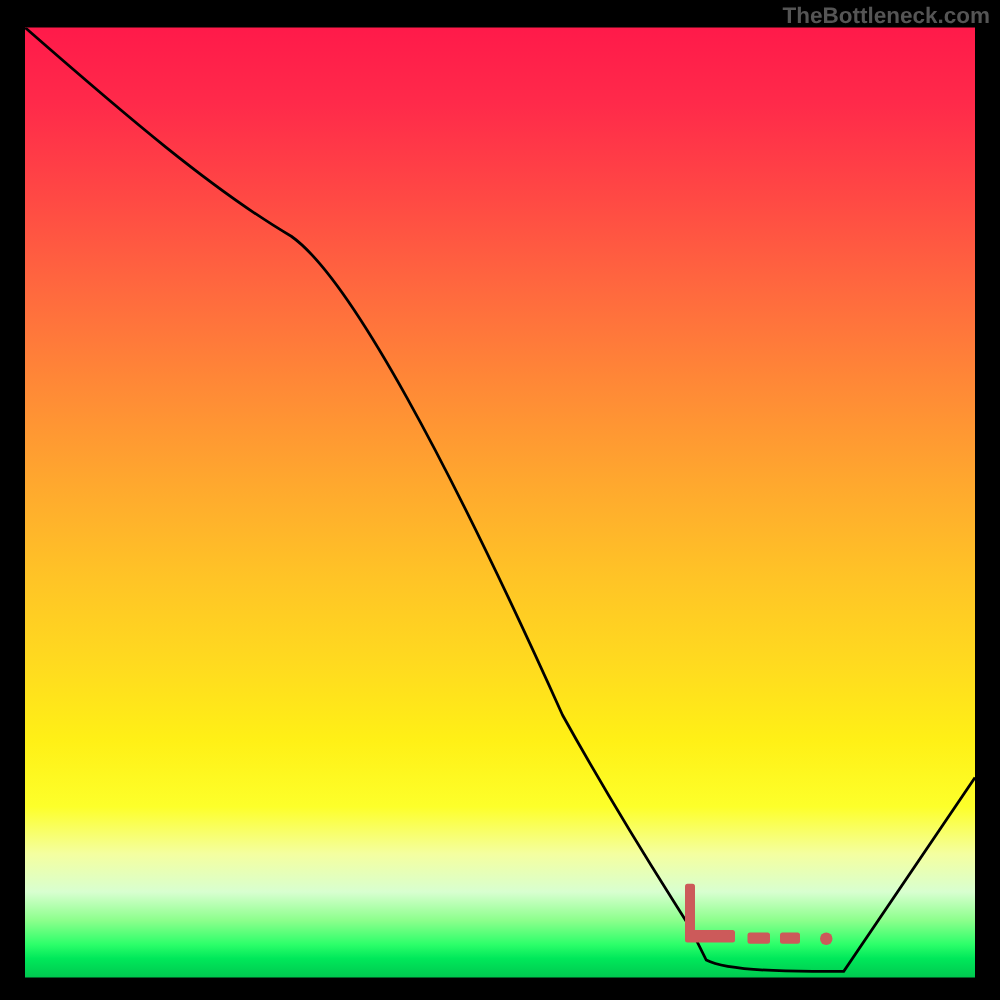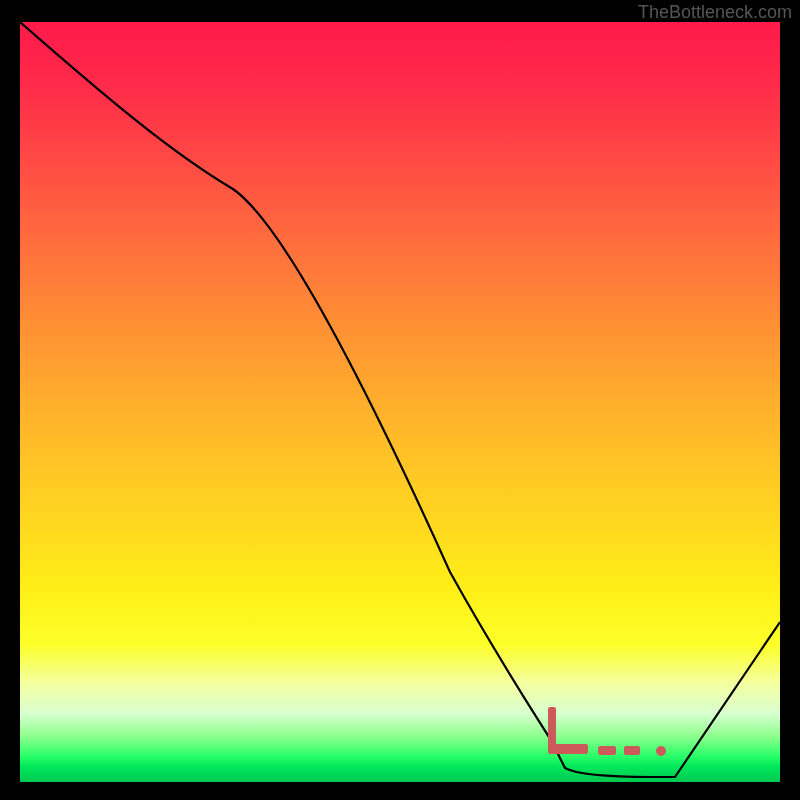--- a/index.html
+++ b/index.html
@@ -10,21 +10,21 @@
     position: relative;
     font-family: Arial, sans-serif;
     overflow: hidden;
   }
   .watermark {
     position: absolute;
     top: 2px;
     right: 8px;
     color: #555;
     font-size: 18px;
-    font-weight: normal;
+    font-weight: bold;
     z-index: 10;
   }
   .plot-area {
     position: absolute;
     left: 20px;
     top: 22px;
     width: 760px;
     height: 760px;
   }
   .gradient-bg {

